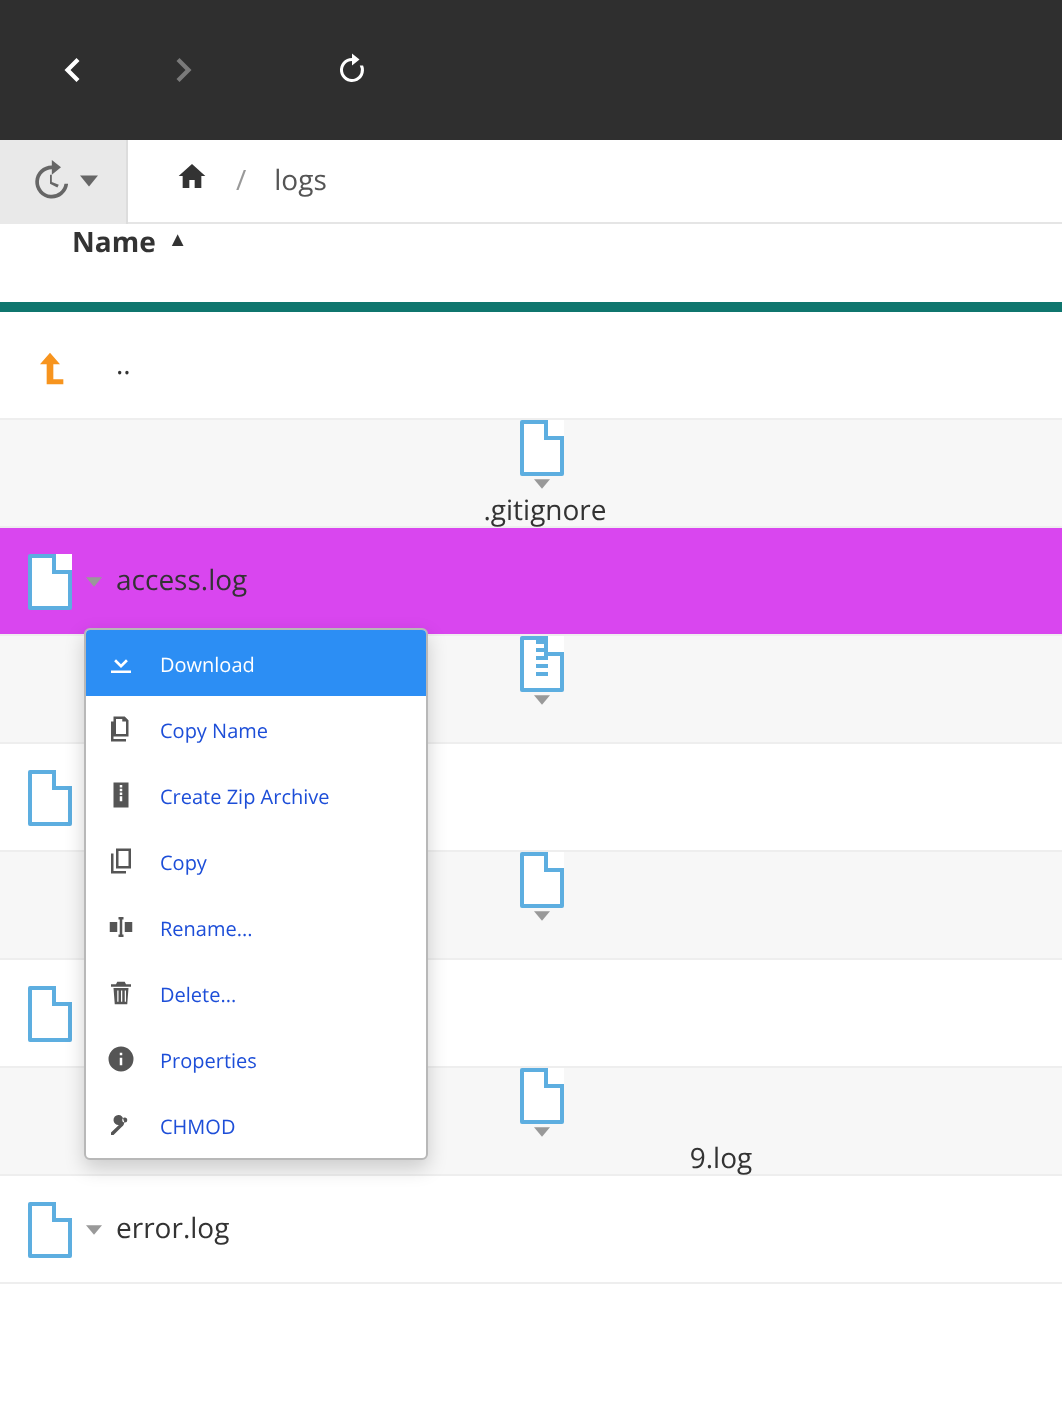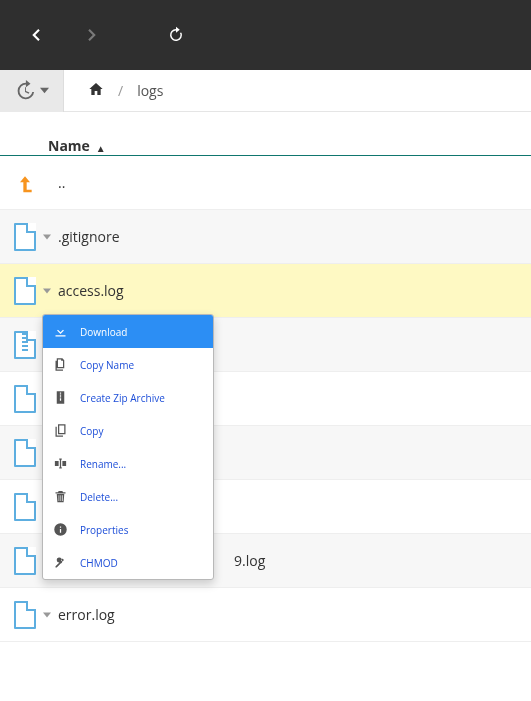--- a/index.html
+++ b/index.html
@@ -10,26 +10,26 @@
 .topbar .nav-btn.disabled svg { fill: #7a7a7a; }
 .topbar .nav-btn.enabled svg { fill: #fff; }
 .topbar .spacer { width: 28px; }
 .pathbar { height: 42px; display: flex; align-items: center; border-bottom: 1px solid #e5e5e5; }
 .history-btn { width: 64px; height: 42px; background: #e9e9e9; display: flex; align-items: center; justify-content: center; cursor: pointer; border-right: 1px solid #ddd; }
 .history-btn svg { fill: #666; }
 .breadcrumb { display: flex; align-items: center; gap: 14px; padding-left: 24px; color: #333; }
 .breadcrumb .home svg { fill: #333; }
 .breadcrumb .sep { color: #999; }
 .breadcrumb .crumb { color: #555; cursor: pointer; }
-.header-row { display: flex; align-items: flex-end; height: 44px; padding-left: 48px; border-bottom: 1px solid #0f766e; font-weight: 700; color: #333; }
+.header-row { display: flex; align-items: flex-start; height: 44px; padding-left: 36px; border-bottom: 5px solid #0f766e; font-weight: 700; color: #333; }
 .header-row .sort-ind { margin-left: 6px; font-size: 10px; }
 .file-list { }
 .file-row { display: flex; align-items: center; height: 54px; padding-left: 10px; border-bottom: 1px solid #eee; cursor: pointer; position: relative; }
-.file-row.alt { background: #f7f7f7; }
-.file-row.highlight { background: #fef9c3; }
+.file-row.alt { background: #f7f7f7; flex-direction: column; }
+.file-row.highlight { background: #d946ef; }
 .file-row .icon-slot { width: 30px; display: flex; align-items: center; justify-content: center; }
 .file-row .caret { width: 14px; display:flex; align-items:center; justify-content:center; }
 .file-row .caret svg { fill: #999; }
 .file-row .fname { padding-left: 4px; color: #333; }
 .up-arrow svg { fill: #f7941e; }
 .file-icon { width: 22px; height: 28px; position: relative; }
 .file-icon .sheet { width: 22px; height: 28px; border: 2px solid #5daee0; border-radius: 1px; position: relative; background: #fff; }
 .file-icon .sheet::before { content: ""; position: absolute; top: -2px; right: -2px; width: 8px; height: 8px; background: #fff; border-left: 2px solid #5daee0; border-bottom: 2px solid #5daee0; }
 .file-icon.zip .zipper { position: absolute; left: 8px; top: 2px; width: 6px; height: 20px; background: repeating-linear-gradient(#5daee0 0 2px, transparent 2px 4px); }
 .context-menu { position: absolute; left: 42px; top: 314px; width: 172px; background: #fff; border: 1px solid #b8b8b8; border-radius: 3px; box-shadow: 0 4px 10px rgba(0,0,0,0.18); overflow: hidden; z-index: 50; }

